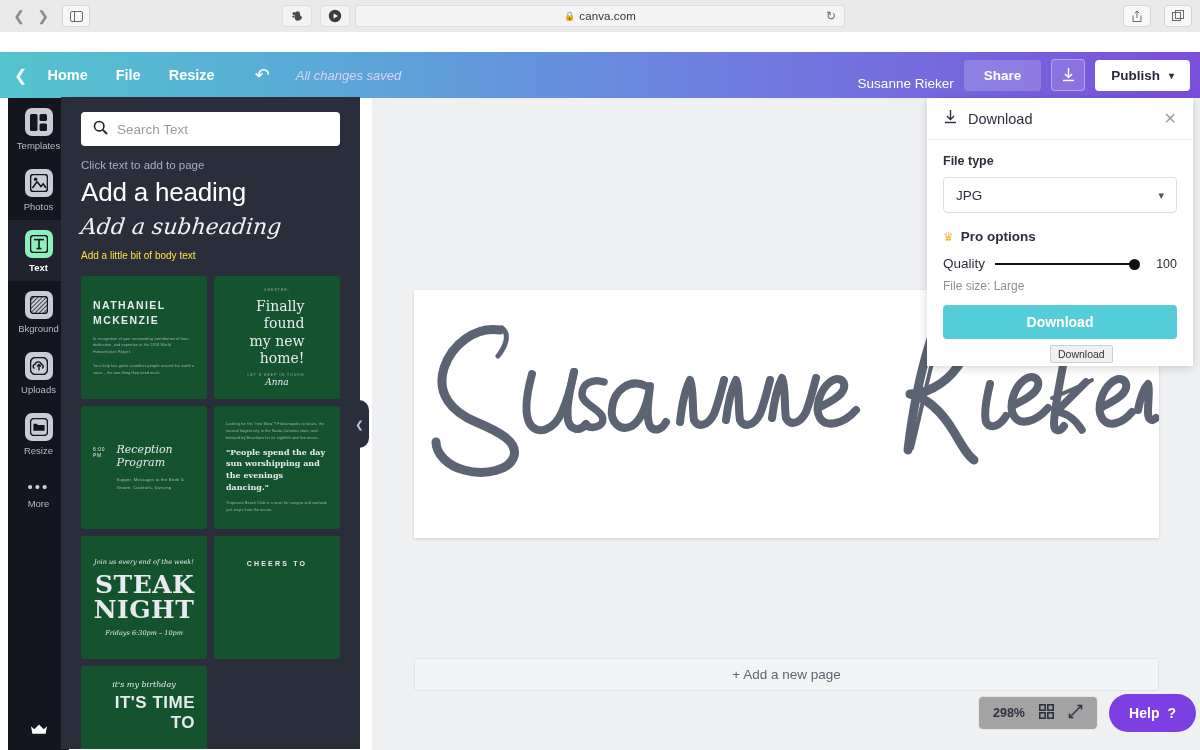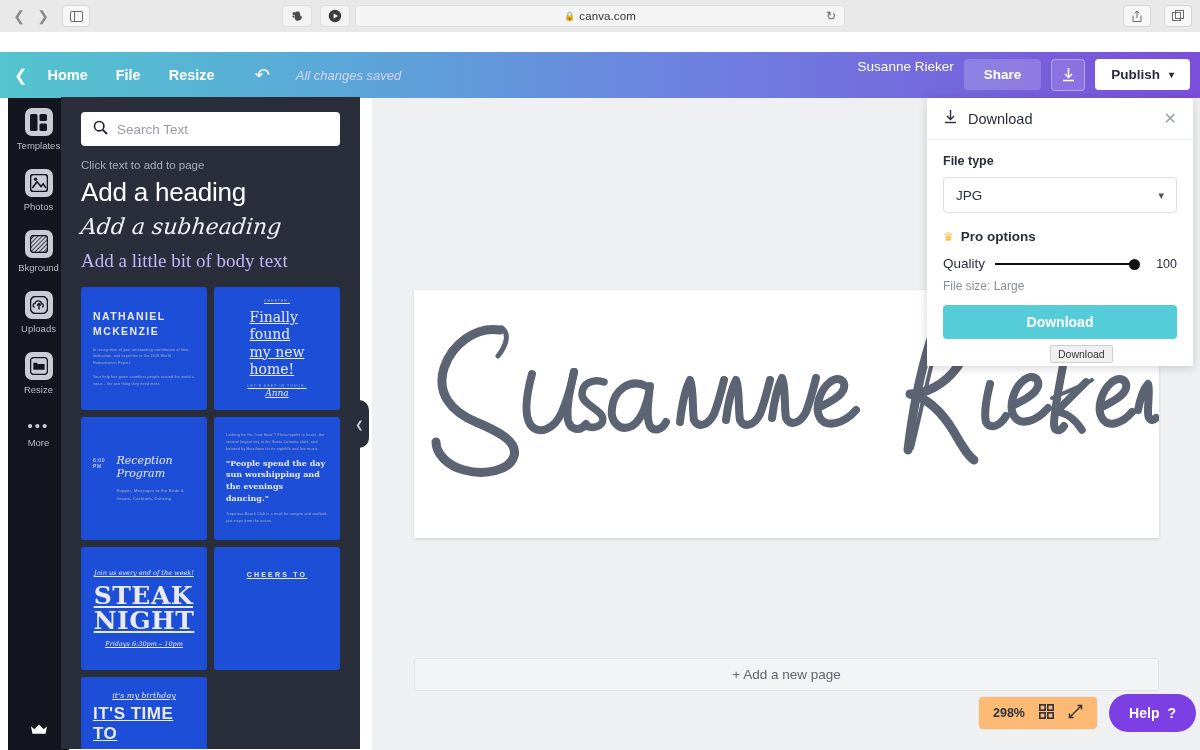--- a/index.html
+++ b/index.html
@@ -63,21 +63,21 @@
     background: linear-gradient(90deg,#54c4ce 0%, #5aa8d8 28%, #6f7ee0 60%, #7b4fd9 100%);
     display: flex; align-items: center;
   }
   .hdr-left { display: flex; align-items: center; }
   .hdr-back { color:#fff; font-size:16px; margin-left:14px; margin-right:6px; opacity:.95; }
   .hdr-item {
     color:#fff; font-size:14.5px; font-weight:bold; padding: 6px 14px; white-space: nowrap;
   }
   .hdr-undo { color:#fff; font-size:18px; padding: 4px 12px; margin-left: 14px; }
   .hdr-saved { color: #d8d3f2; font-size: 13px; font-style: italic; margin-left: 14px; }
-  .hdr-right { position: absolute; right: 10px; display: flex; align-items: flex-start; gap: 10px; margin-left: 16px; }
+  .hdr-right { position: absolute; right: 10px; display: flex; align-items: flex-end; gap: 10px; margin-left: 16px; }
   .hdr-user { color:#fff; font-size:13.5px; }
   .btn-share {
     background: rgba(255,255,255,.18); color:#fff; font-size:13.5px; font-weight:bold;
     padding: 8px 20px; border-radius: 4px;
   }
   .btn-dl {
     background: rgba(255,255,255,.14); border:1px solid rgba(255,255,255,.35);
     width: 34px; height: 32px; border-radius: 4px;
     display:flex; align-items:center; justify-content:center; color:#fff;
   }
@@ -120,31 +120,31 @@
   }
   .search-ico { color:#1d1f28; }
   .search-ph { font-size: 13.5px; color: #9a9aa5; }
   .panel-hint { margin: 13px 20px 0; font-size: 11.5px; color:#a8adb9; }
   .txt-heading { margin: 6px 20px 0; font-size: 26px; color:#fff; font-weight: normal; letter-spacing:-.2px; }
   .txt-sub {
     margin: 6px 20px 0; font-size: 22px; color:#f2f2f5;
     font-family: "DejaVu Serif", serif; font-style: italic;
     transform: skewX(-6deg); transform-origin: left;
   }
-  .txt-body { margin: 11px 20px 0; font-size: 19px; color:#c4b5fd;font-family:Liberation Serif, serif; }
+  .txt-body { margin: 11px 20px 0; font-size: 10px; color:#fde047; }
 
   .tpl-grid {
     margin: 15px 20px 0; display: grid; grid-template-columns: 1fr 1fr; gap: 7px;
   }
   .tpl {
-    height: 123px; background: #1d4ed8; border-radius: 3px;
+    height: 123px; background: #14532d; border-radius: 3px;
     padding: 10px 12px; overflow: hidden; color:#e8eaef;
     display:flex; flex-direction: column; justify-content:center;
   }
-  .tpl.center { align-items:center; text-align:left;text-decoration:underline; }
+  .tpl.center { align-items:center; text-align:right; }
   .t-name { font-size: 10.5px; font-weight: bold; letter-spacing: 1.4px; line-height: 1.45; }
   .t-fine { font-size: 3.6px; line-height: 1.9; color:#aeb4c2; margin-top: 7px; letter-spacing:.2px; }
   .t-tiny { font-size: 3.4px; letter-spacing: 1.1px; color:#aeb4c2; }
   .t-serif-lg { font-family:"DejaVu Serif", serif; font-size: 14px; line-height: 1.22; }
   .t-script { font-family:"DejaVu Serif", serif; font-style:italic; font-size: 9px; }
   .t-row { display:flex; align-items:flex-start; gap: 9px; }
   .t-time { font-size: 5px; letter-spacing:.6px; padding-top: 3px; }
   .t-quote { font-family:"DejaVu Serif", serif; font-weight:bold; font-size: 8px; line-height:1.45; margin: 5px 0; }
   .t-steak { font-family:"DejaVu Serif", serif; font-weight:bold; font-size: 25px; line-height: .98; letter-spacing: .5px; }
   .t-season { font-family:"DejaVu Serif", serif; font-weight:bold; font-size: 15px; line-height:1.1; letter-spacing:.8px; }
@@ -171,21 +171,21 @@
   }
   .sig { position:absolute; left: 0; top: 0; width: 745px; height: 248px; }
   .addpage {
     position: absolute; left: 42px; top: 560px; width: 745px; height: 33px;
     background: #f3f4f6; border: 1px solid #e1e3e7; border-radius: 3px;
     display:flex; align-items:center; justify-content:center;
     font-size: 13.5px; color:#5f6470;
   }
   .bottom-ctrls {
     position: absolute; right: 114px; bottom: 20px;
-    background:#fdba74; border: 1px solid #e3e5e9; border-radius: 5px;
+    background:#a3a3a3; border: 1px solid #e3e5e9; border-radius: 5px;
     height: 34px; display:flex; align-items:center; gap: 14px; padding: 0 14px;
   }
   .zoom-val { font-size: 12.5px; color:#2f3340; font-weight:bold; }
   .help-btn {
     position:absolute; right: 16px; bottom: 18px;
     background:#7b3fe4; color:#fff; border-radius: 20px; height: 38px;
     display:flex; align-items:center; gap:8px; padding: 0 20px;
     font-size: 14px; font-weight: bold;
   }
   .v-scroll {
@@ -326,20 +326,31 @@
     <div class="rail-item">
       <span class="rail-glyph">
         <svg width="18" height="18" viewBox="0 0 18 18">
             <rect x="0.5" y="0.5" width="17" height="17" rx="3" fill="none" stroke="#13151f" stroke-width="1.6"></rect>
             <circle cx="5.6" cy="5.3" r="1.7" fill="#13151f"></circle>
             <polyline points="2.4,14 7,7.7 11,12.4 13.2,9.8 16,14" fill="none" stroke="#13151f" stroke-width="1.6"></polyline>
           </svg>
       </span>
       <span class="rail-label">Photos</span>
     </div>
+    <div class="rail-item sel">
+      <span class="rail-glyph green">
+        <svg width="18" height="18" viewBox="0 0 18 18">
+            <rect x="0.5" y="0.5" width="17" height="17" rx="3" fill="none" stroke="#13151f" stroke-width="1.5"></rect>
+            <line x1="4" y1="4.6" x2="14" y2="4.6" stroke="#13151f" stroke-width="1.6"></line>
+            <line x1="9" y1="4.6" x2="9" y2="13.6" stroke="#13151f" stroke-width="1.6"></line>
+            <line x1="6.5" y1="13.6" x2="11.5" y2="13.6" stroke="#13151f" stroke-width="1.6"></line>
+          </svg>
+      </span>
+      <span class="rail-label">Text</span>
+    </div>
     <div class="rail-item">
       <span class="rail-glyph">
         <svg width="18" height="18" viewBox="0 0 18 18">
             <defs>
               <pattern id="hatch" width="3" height="3" patternUnits="userSpaceOnUse" patternTransform="rotate(45)">
                 <line x1="0" y1="0" x2="0" y2="3" stroke="#13151f" stroke-width="1.5"></line>
               </pattern>
             </defs>
             <rect x="0.5" y="0.5" width="17" height="17" rx="3" fill="url(#hatch)" stroke="#13151f" stroke-width="1.4"></rect>
           </svg>

